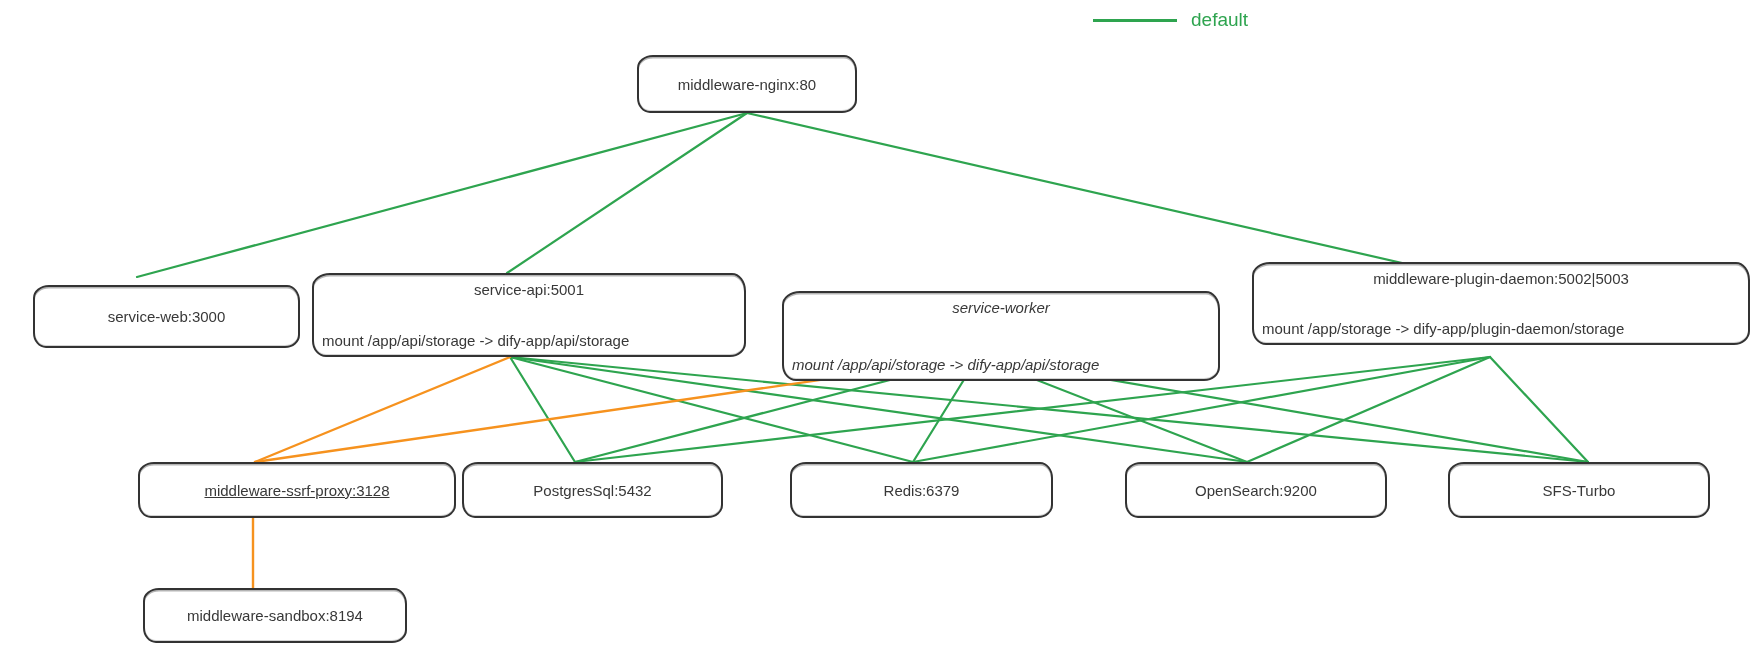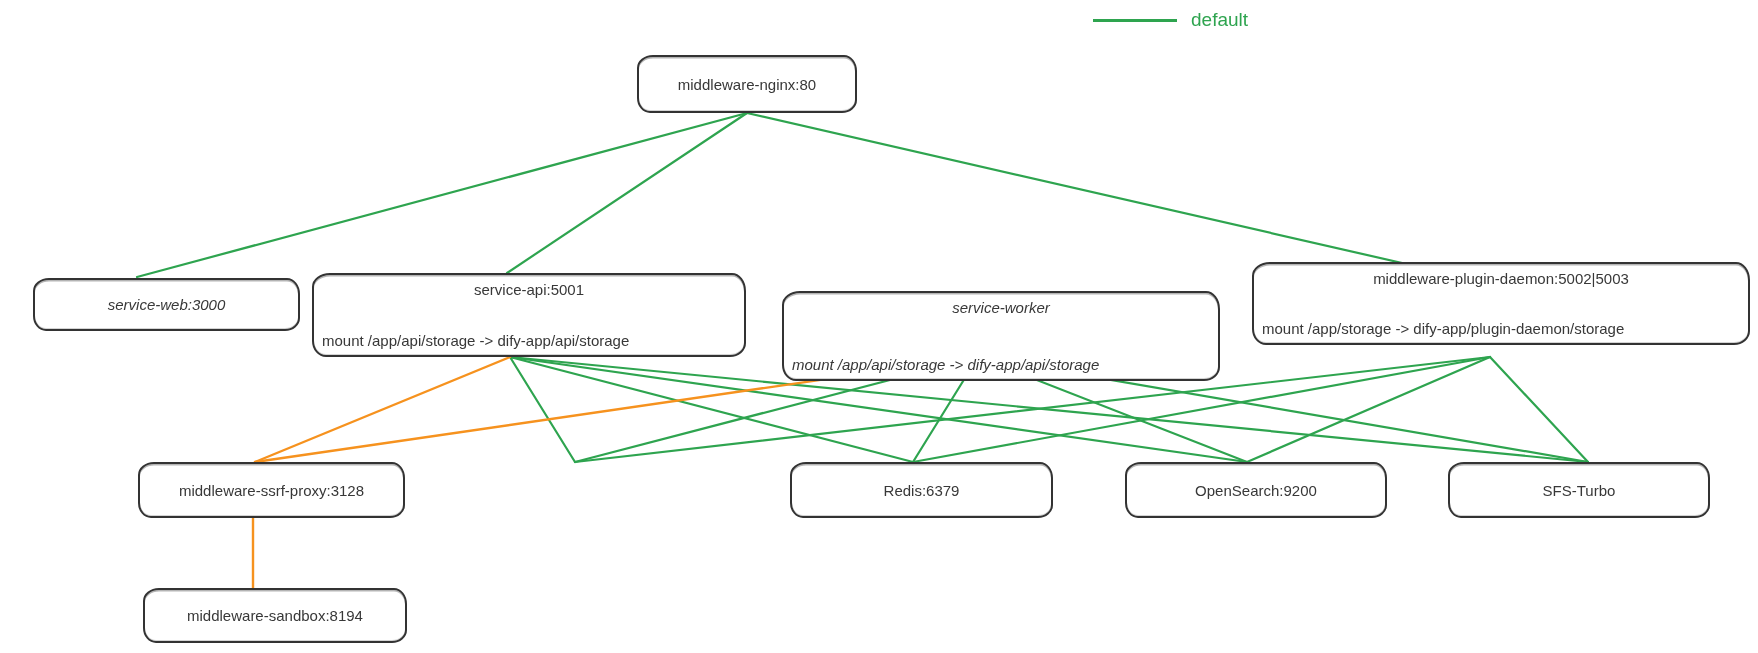--- a/index.html
+++ b/index.html
@@ -72,43 +72,46 @@
 
     <line class="edge-ssrf" x1="510" y1="357" x2="255" y2="462"></line>
     <line class="edge-ssrf" x1="978" y1="357" x2="255" y2="462"></line>
     <line class="edge-ssrf" x1="253" y1="518" x2="253" y2="588"></line>
   </svg>
 
   <div class="node single" style="left:637px; top:55px; width:220px; height:58px;">
     <span>middleware-nginx:80</span>
   </div>
 
-  <div class="node single" style="left:33px; top:278px; width:267px; height:53px;font-style:italic;">
+  <div class="node single" style="left:33px; top:285px; width:267px; height:63px;">
     <span>service-web:3000</span>
   </div>
 
   <div class="node double" style="left:312px; top:273px; width:434px; height:84px;">
     <span class="title">service-api:5001</span>
     <span class="mount">mount /app/api/storage -&gt; dify-app/api/storage</span>
   </div>
 
   <div class="node double" style="left:782px; top:291px; width:438px; height:90px;font-style:italic;">
     <span class="title">service-worker</span>
     <span class="mount">mount /app/api/storage -&gt; dify-app/api/storage</span>
   </div>
 
   <div class="node double" style="left:1252px; top:262px; width:498px; height:83px;">
     <span class="title">middleware-plugin-daemon:5002|5003</span>
     <span class="mount">mount /app/storage -&gt; dify-app/plugin-daemon/storage</span>
   </div>
 
-  <div class="node single" style="left:138px; top:462px; width:267px; height:56px;">
+  <div class="node single" style="left:138px; top:462px; width:318px; height:56px;text-decoration:underline;">
     <span>middleware-ssrf-proxy:3128</span>
   </div>
 
+  <div class="node single" style="left:462px; top:462px; width:261px; height:56px;">
+    <span>PostgresSql:5432</span>
+  </div>
 
   <div class="node single" style="left:790px; top:462px; width:263px; height:56px;text-align:right;">
     <span>Redis:6379</span>
   </div>
 
   <div class="node single" style="left:1125px; top:462px; width:262px; height:56px;">
     <span>OpenSearch:9200</span>
   </div>
 
   <div class="node single" style="left:1448px; top:462px; width:262px; height:56px;">

